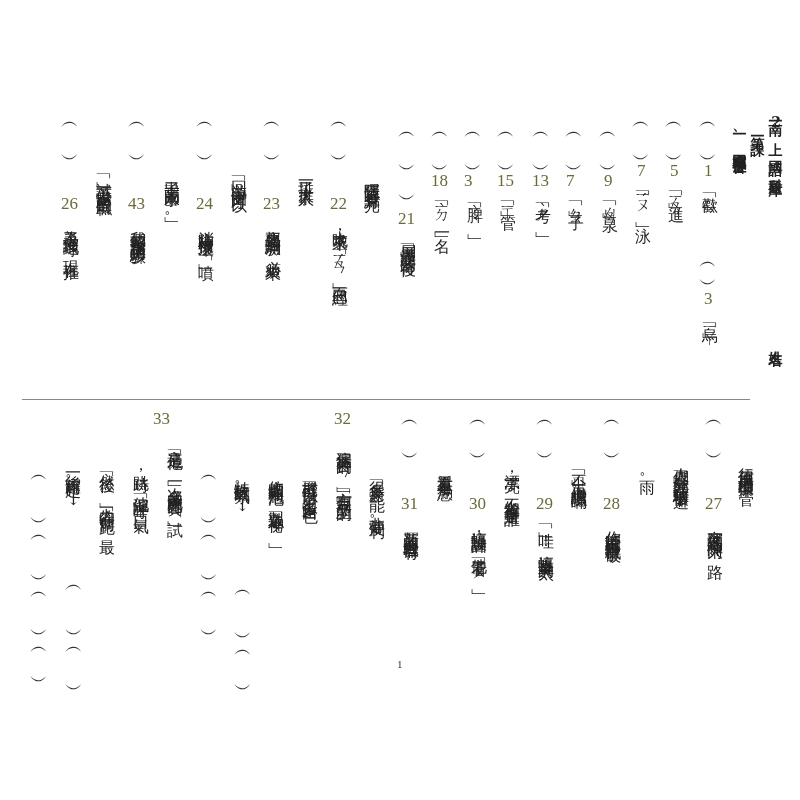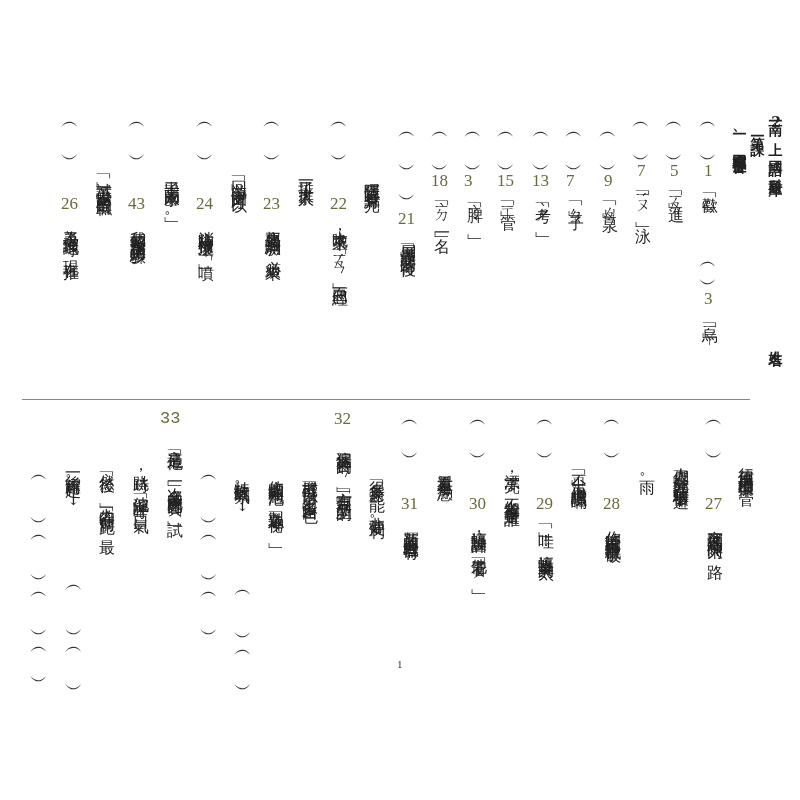--- a/index.html
+++ b/index.html
@@ -158,21 +158,21 @@
   <div class="paren" style="left:234px; top:628px;">︶</div>
   <div class="paren" style="left:234px; top:640px;">︵</div>
   <div class="paren" style="left:234px; top:680px;">︶</div>
   <div class="paren" style="left:200px; top:465px;">︵</div>
   <div class="paren" style="left:200px; top:513px;">︶</div>
   <div class="paren" style="left:200px; top:525px;">︵</div>
   <div class="paren" style="left:200px; top:570px;">︶</div>
   <div class="paren" style="left:200px; top:582px;">︵</div>
   <div class="paren" style="left:200px; top:625px;">︶</div>
 
-  <div class="num" style="left:160px; top:410px;font-family:Liberation Mono, monospace;">33</div>
+  <div class="num" style="left:153px; top:410px;">33</div>
   <div class="col" style="left:165px; top:438px;">這是他「ㄉㄧˋ」一次參加跳高比賽，「試」</div>
   <div class="col" style="left:131px; top:462px;">跳時，他深「呼」「ㄒㄧ」一口氣，</div>
   <div class="col" style="left:97px; top:462px;">然後「ㄩㄥˋ」力的往「前」跑，最</div>
   <div class="col" style="left:63px; top:462px;">後一躍而起。↓</div>
   <div class="paren" style="left:65px; top:575px;">︵</div>
   <div class="paren" style="left:65px; top:625px;">︶</div>
   <div class="paren" style="left:65px; top:637px;">︵</div>
   <div class="paren" style="left:65px; top:680px;">︶</div>
   <div class="paren" style="left:30px; top:465px;">︵</div>
   <div class="paren" style="left:30px; top:513px;">︶</div>

